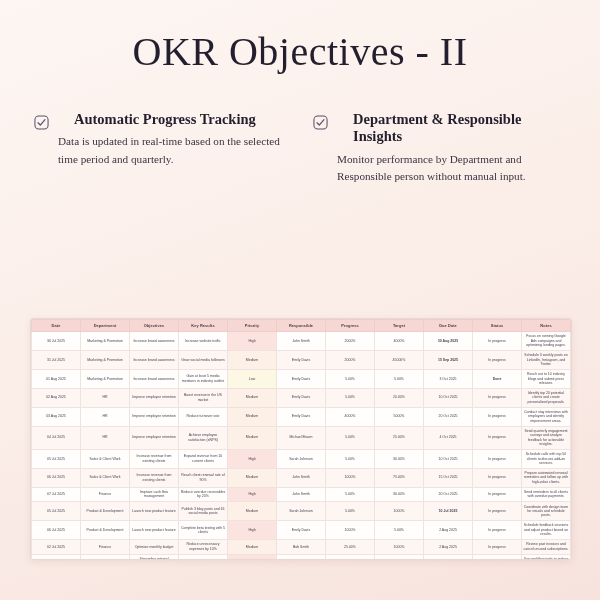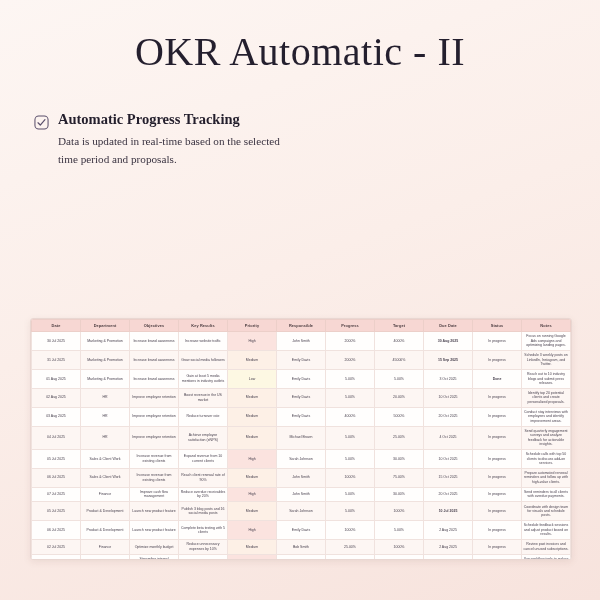--- a/index.html
+++ b/index.html
@@ -48,21 +48,21 @@
     height: 15px;
     margin-top: 4px;
   }
   .check-icon svg { display: block; }
   .feature-body { flex: 1 1 auto; }
   .feature-title {
     font-family: "Liberation Serif", serif;
     font-size: 14.5px;
     font-weight: bold;
     color: #231e2c;
-    margin: 0 0 5px 0;
+    margin: 0 0 5px 16px;
     line-height: 1.2;
   }
   .feature-desc {
     font-family: "Liberation Serif", serif;
     font-size: 11.2px;
     line-height: 1.55;
     color: #3b3442;
     margin: 0;
   }
 
@@ -127,38 +127,50 @@
   .due-red { color: #d2352c; font-weight: bold; }
   .stat-inprogress { color: #7a6f86; }
   .stat-done { color: #2f7d4f; font-weight: bold; }
   .prog-cell { color: #4a4350; }
 </style>
 </head>
 <body>
 
 <div class="page">
 
-  <h1 class="title">OKR Automatic -  II</h1>
+  <h1 class="title">OKR Objectives -  II</h1>
 
   <div class="features">
 
     <div class="feature">
       <span class="check-icon">
         <svg width="15" height="15" viewBox="0 0 16 16">
           <rect x="1" y="1" width="14" height="14" rx="4" fill="none" stroke="#5a4f6b" stroke-width="1.1"></rect>
           <path d="M4.3 8.3 L6.7 10.7 L11.7 4.9" fill="none" stroke="#5a4f6b" stroke-width="1.3" stroke-linecap="round" stroke-linejoin="round"></path>
         </svg>
       </span>
       <div class="feature-body">
         <p class="feature-title">Automatic Progress Tracking</p>
-        <p class="feature-desc">Data is updated in real-time based on the selected time period and proposals.</p>
+        <p class="feature-desc">Data is updated in real-time based on the selected time period and quarterly.</p>
       </div>
     </div>
 
 
+    <div class="feature">
+      <span class="check-icon">
+        <svg width="15" height="15" viewBox="0 0 16 16">
+          <rect x="1" y="1" width="14" height="14" rx="4" fill="none" stroke="#5a4f6b" stroke-width="1.1"></rect>
+          <path d="M4.3 8.3 L6.7 10.7 L11.7 4.9" fill="none" stroke="#5a4f6b" stroke-width="1.3" stroke-linecap="round" stroke-linejoin="round"></path>
+        </svg>
+      </span>
+      <div class="feature-body">
+        <p class="feature-title">Department &amp; Responsible Insights</p>
+        <p class="feature-desc">Monitor performance by Department and Responsible person without manual input.</p>
+      </div>
+    </div>
 
 
   </div>
 
   <div class="table-card">
     <table class="okr">
       <thead>
         <tr id="header-row">
             <th>Date</th>
             <th>Department</th>

